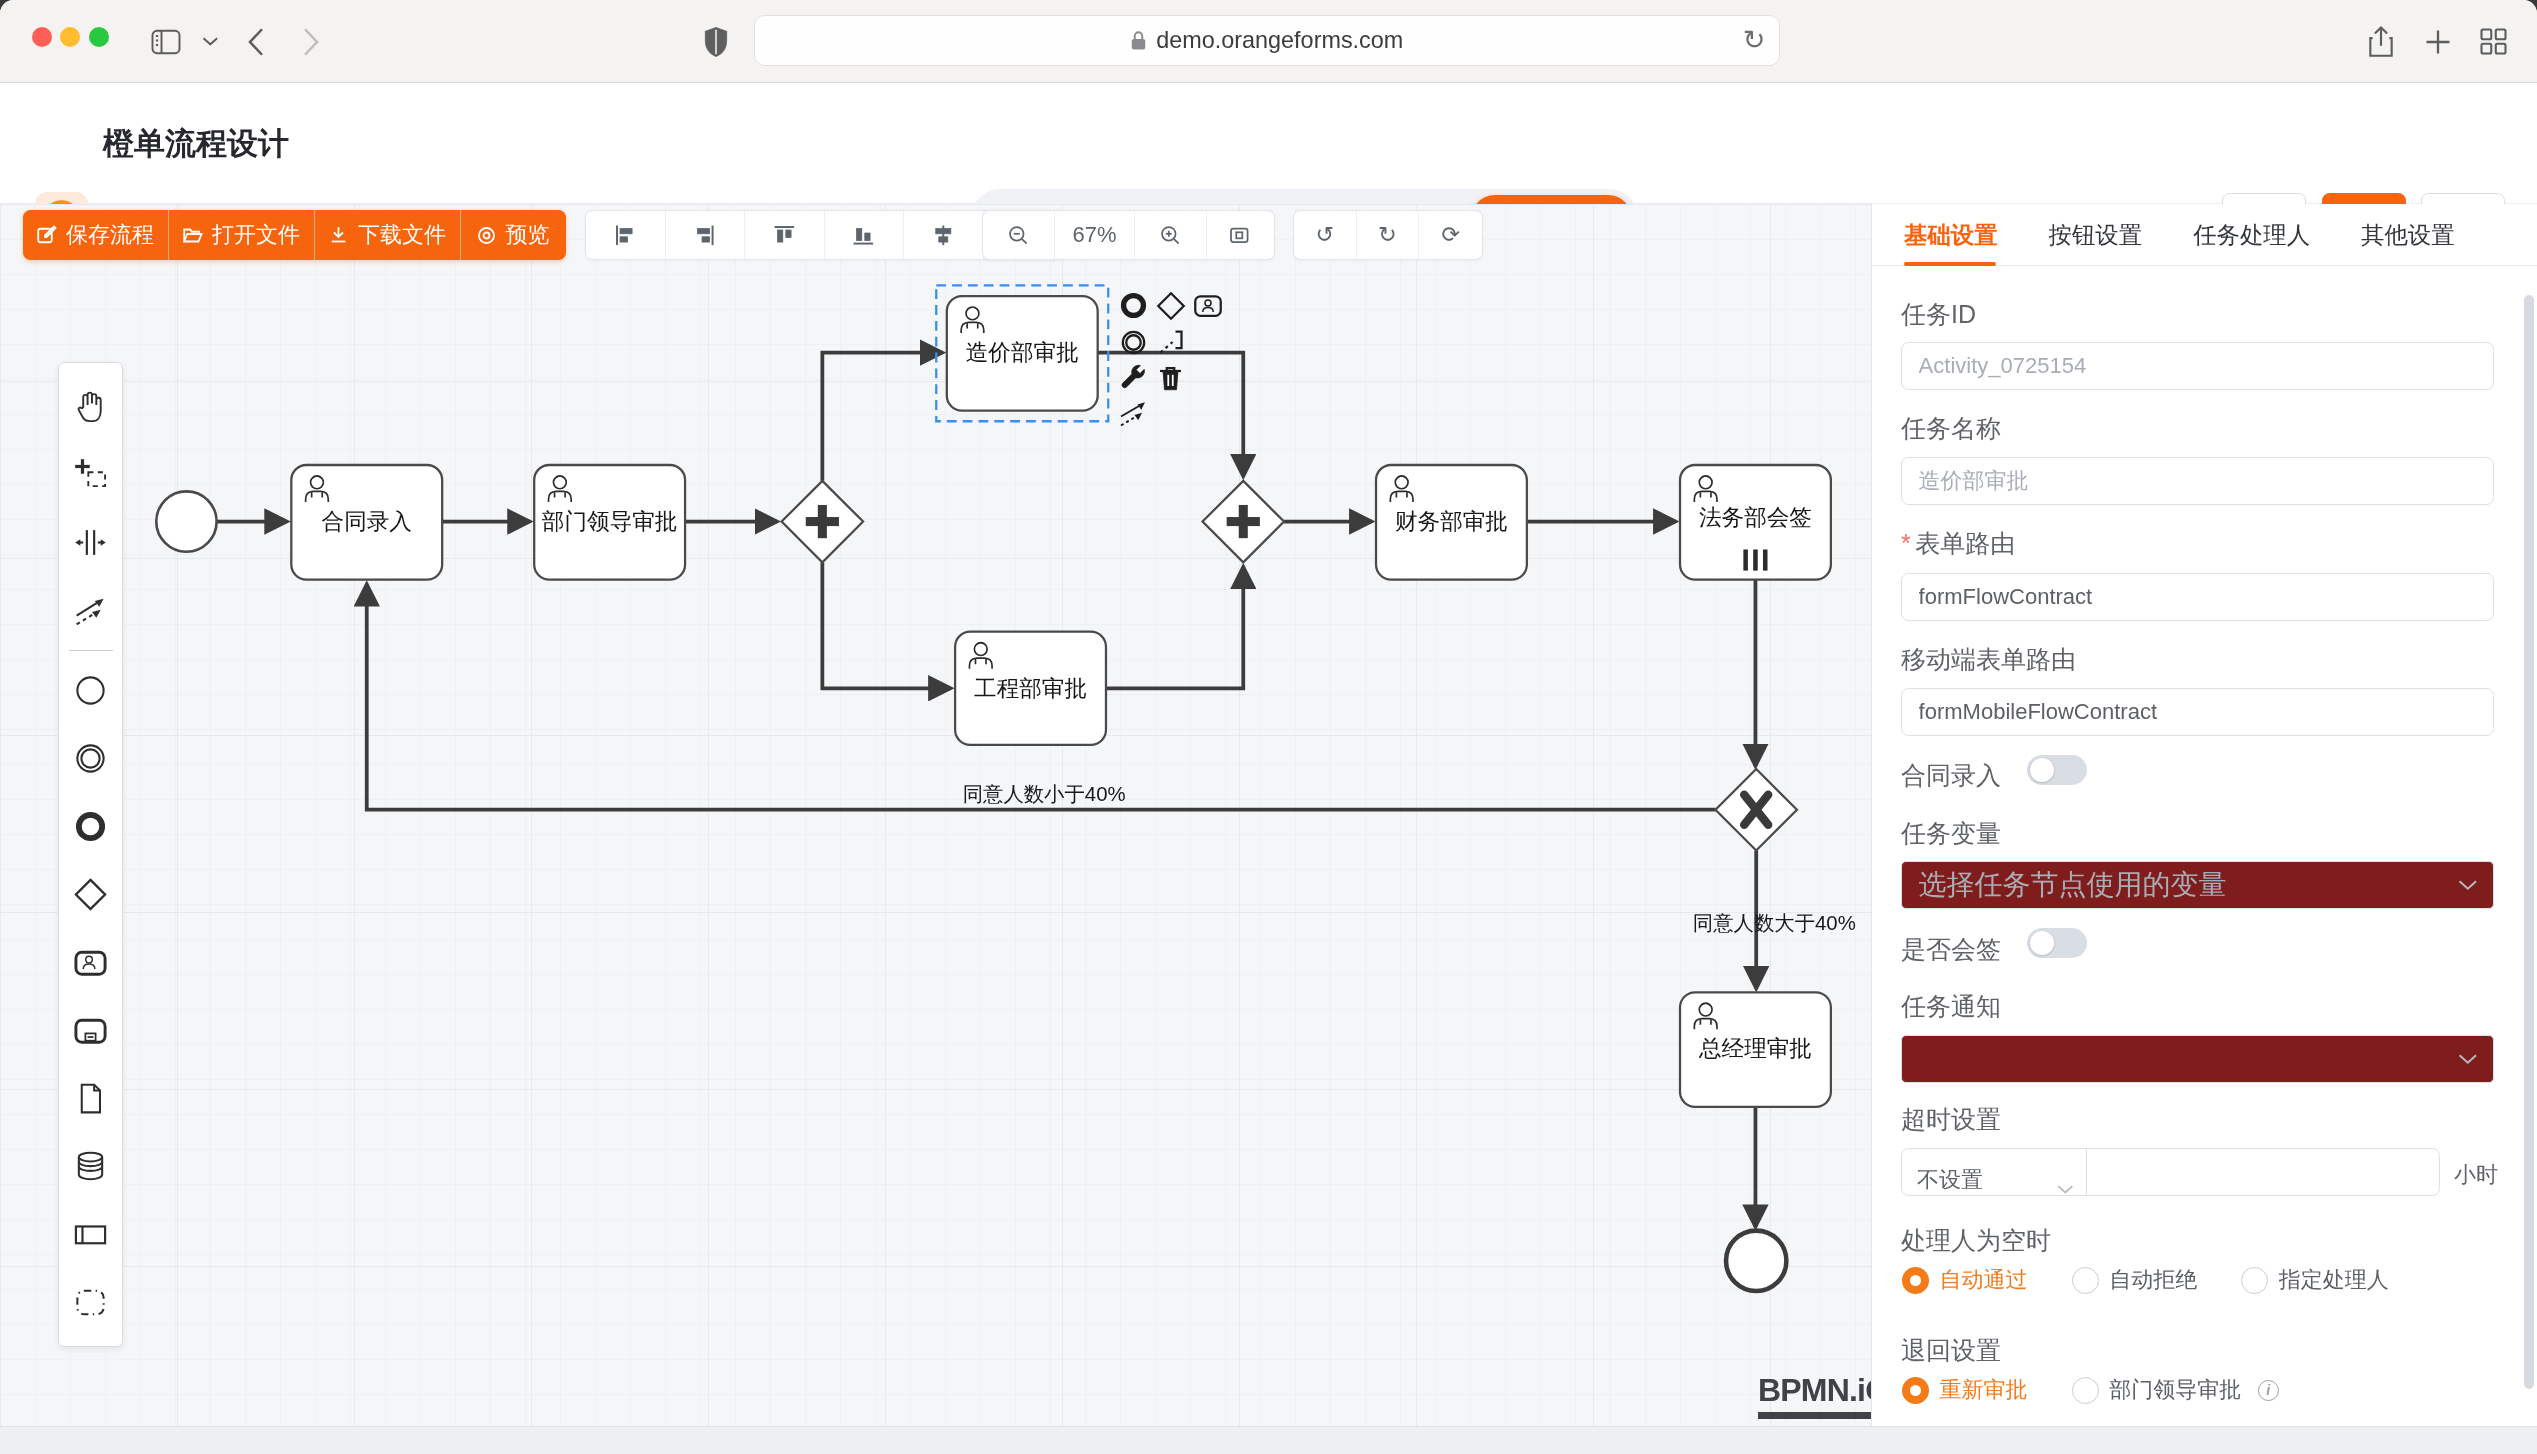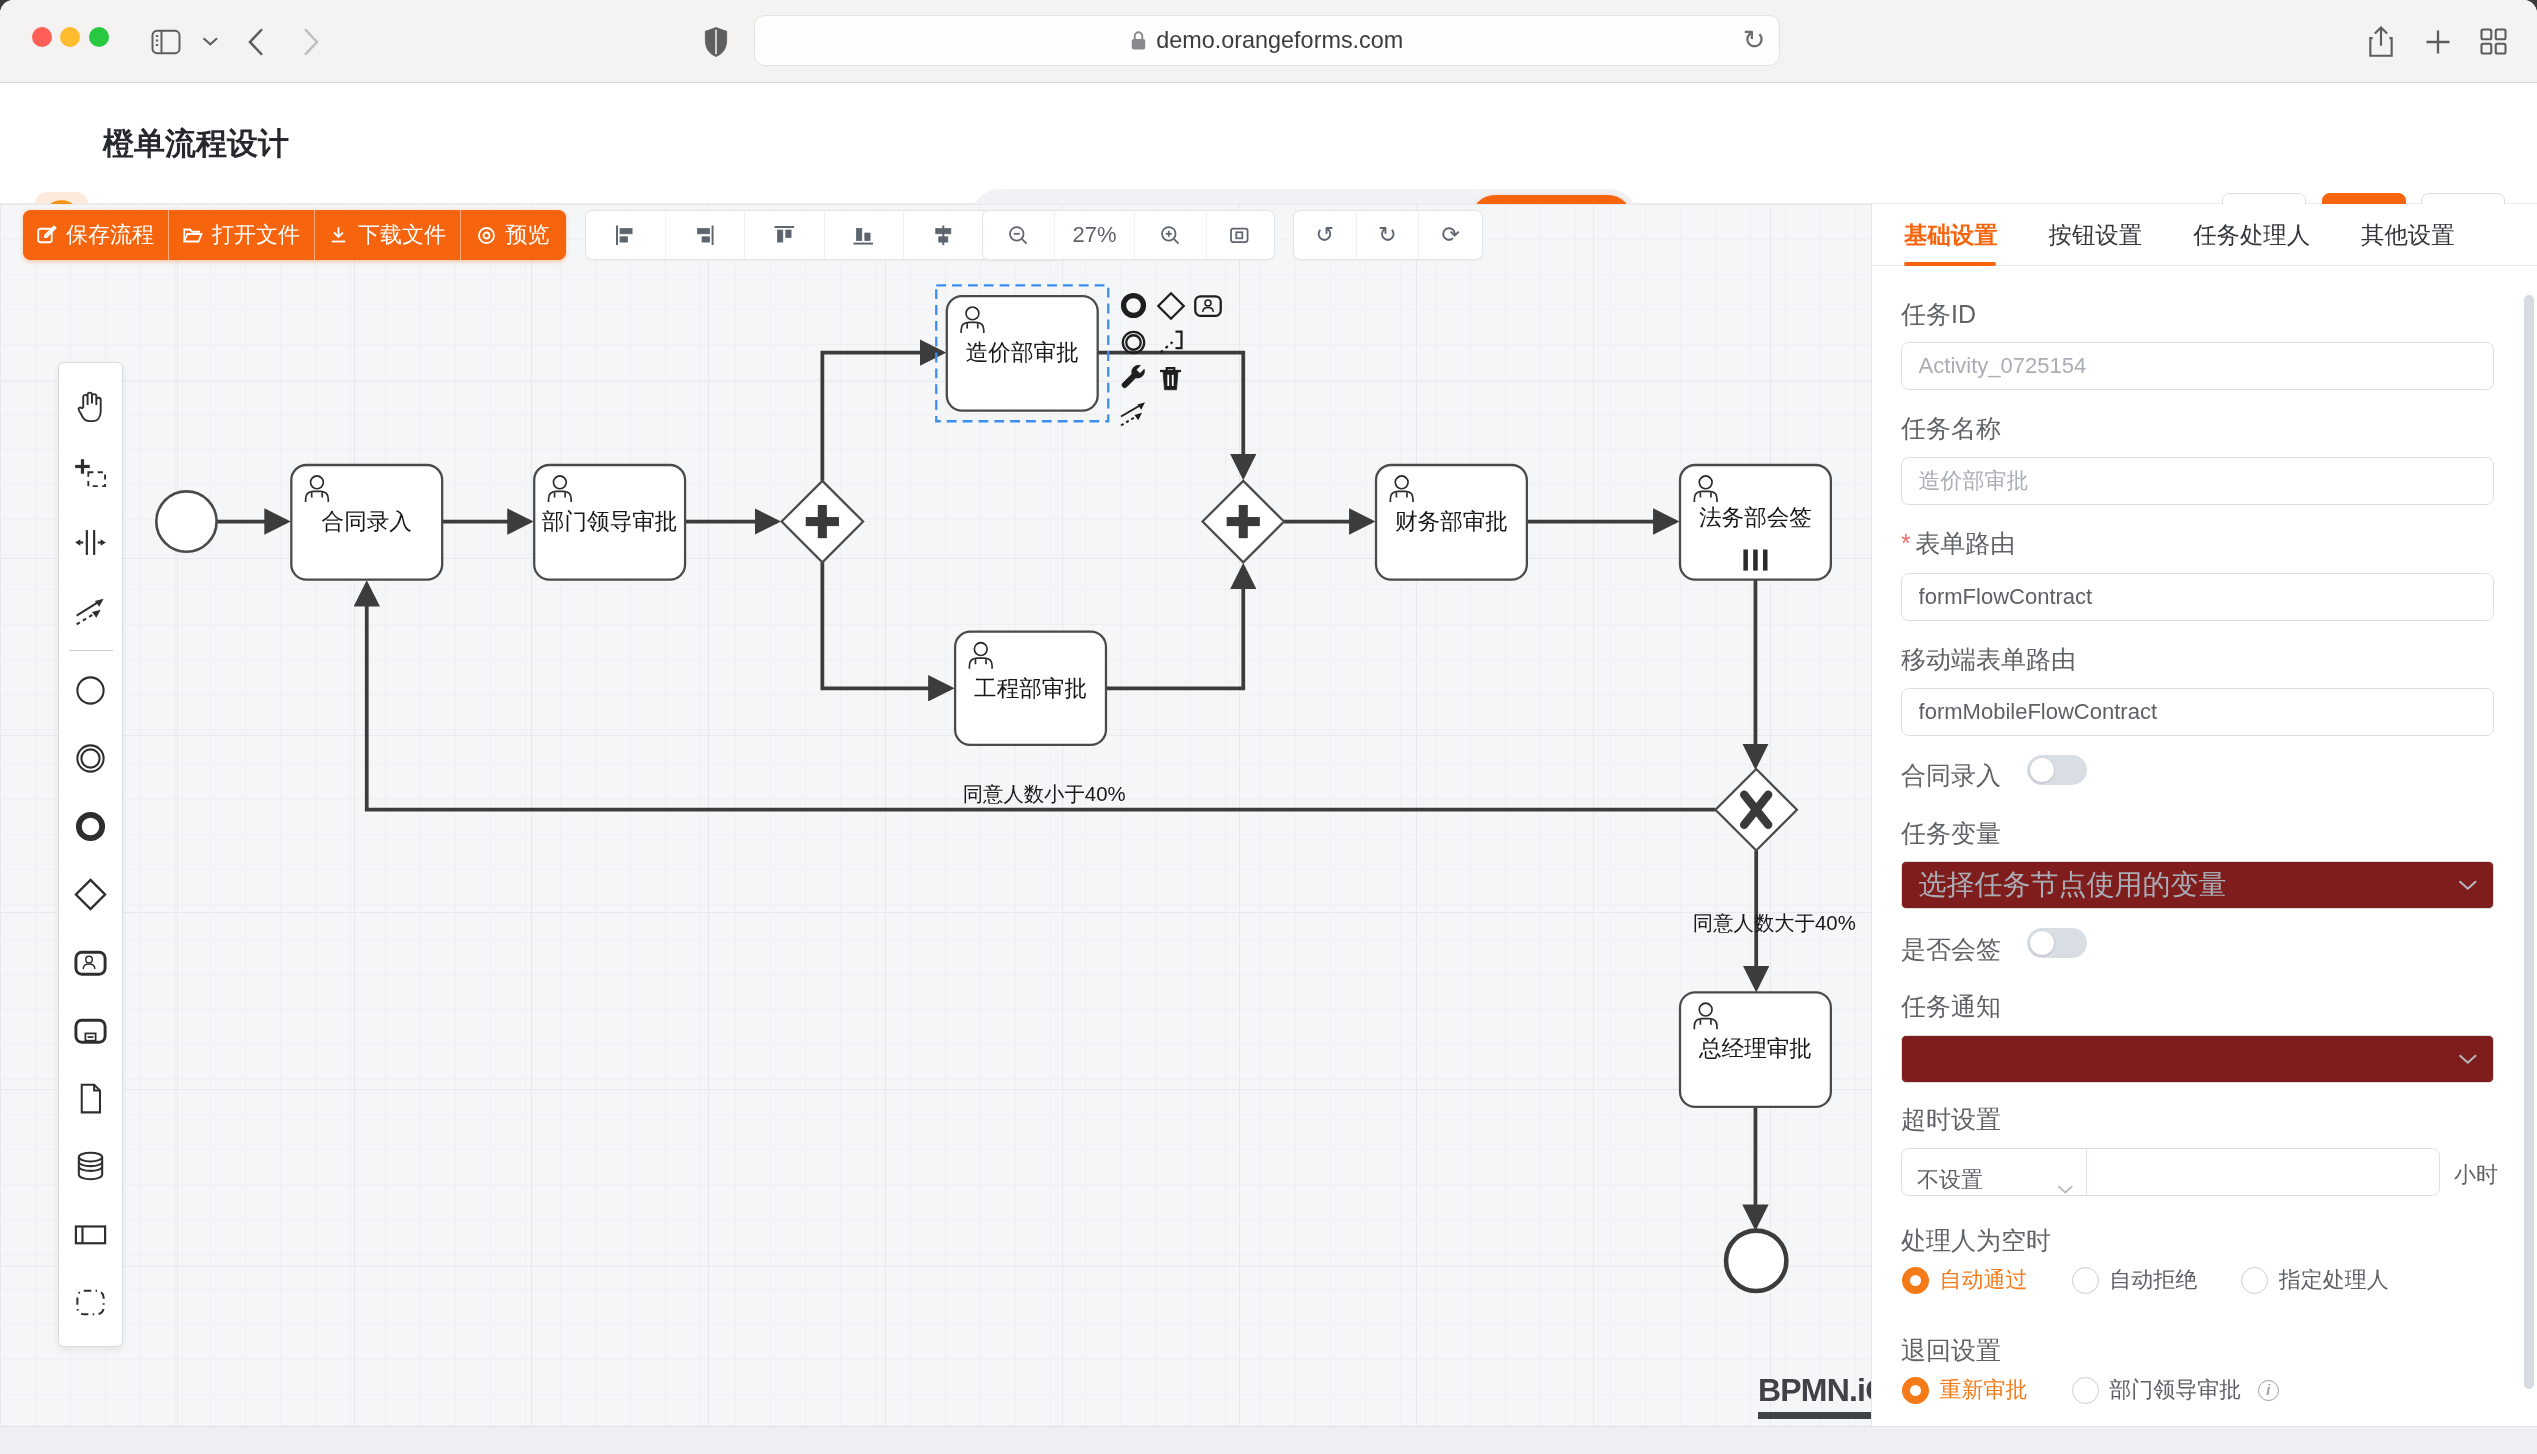--- a/index.html
+++ b/index.html
@@ -484,21 +484,21 @@
 
       <div class="tbgroup tbox tb-zoom">
         <div class="cell" style="width:72px">
           <svg width="22.6" height="22.6" viewBox="0 0 30 30" fill="none" stroke-width="2.3">
               <circle cx="13" cy="13" r="9"></circle>
               <line x1="20" y1="20" x2="26" y2="26"></line>
               <line x1="9" y1="13" x2="17" y2="13"></line>
             </svg>
         </div>
         <div class="cell" style="width:80px">
-            <span>27%</span>
+            <span>67%</span>
           </div>
         <div class="cell" style="width:72px">
           <svg width="22.6" height="22.6" viewBox="0 0 30 30" fill="none" stroke-width="2.3">
               <circle cx="13" cy="13" r="9"></circle>
               <line x1="20" y1="20" x2="26" y2="26"></line>
               <line x1="9" y1="13" x2="17" y2="13"></line>
               <line x1="13" y1="9" x2="13" y2="17"></line>
             </svg>
         </div>
         <div class="cell" style="width:65px">

